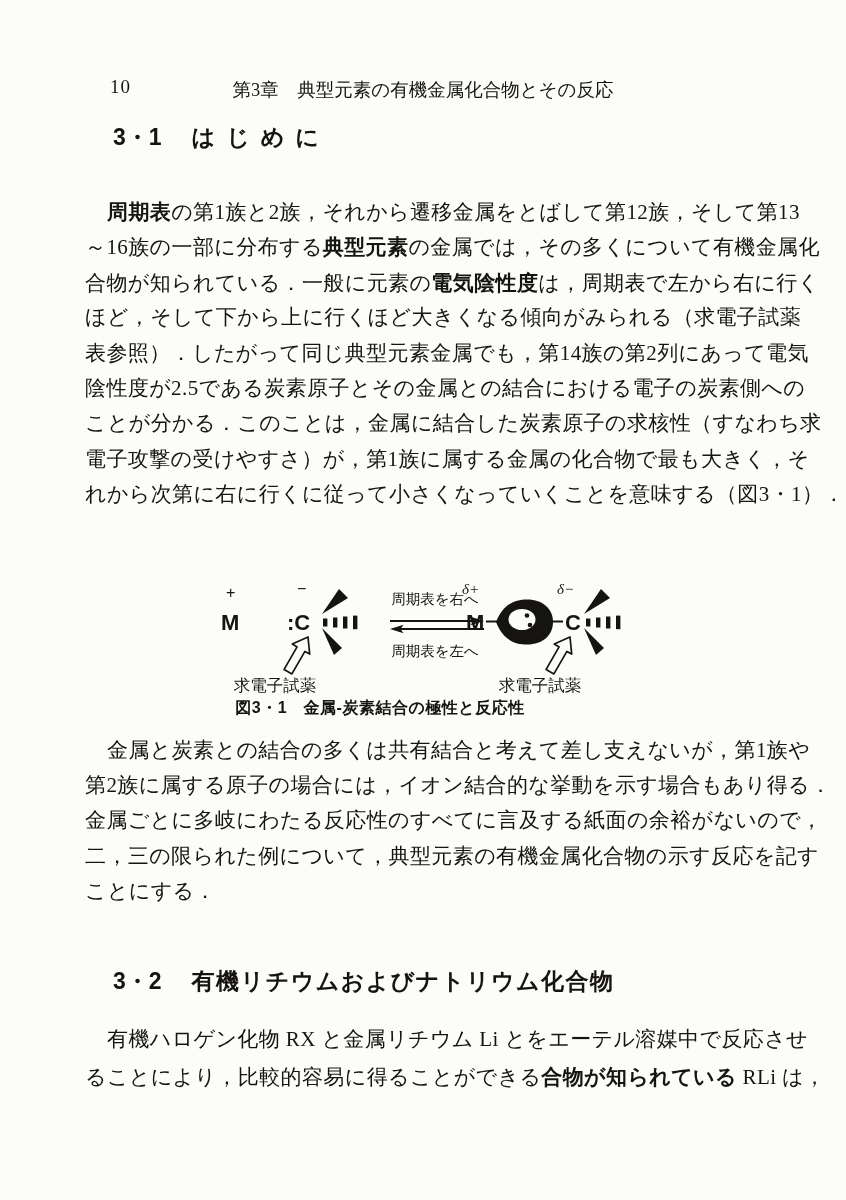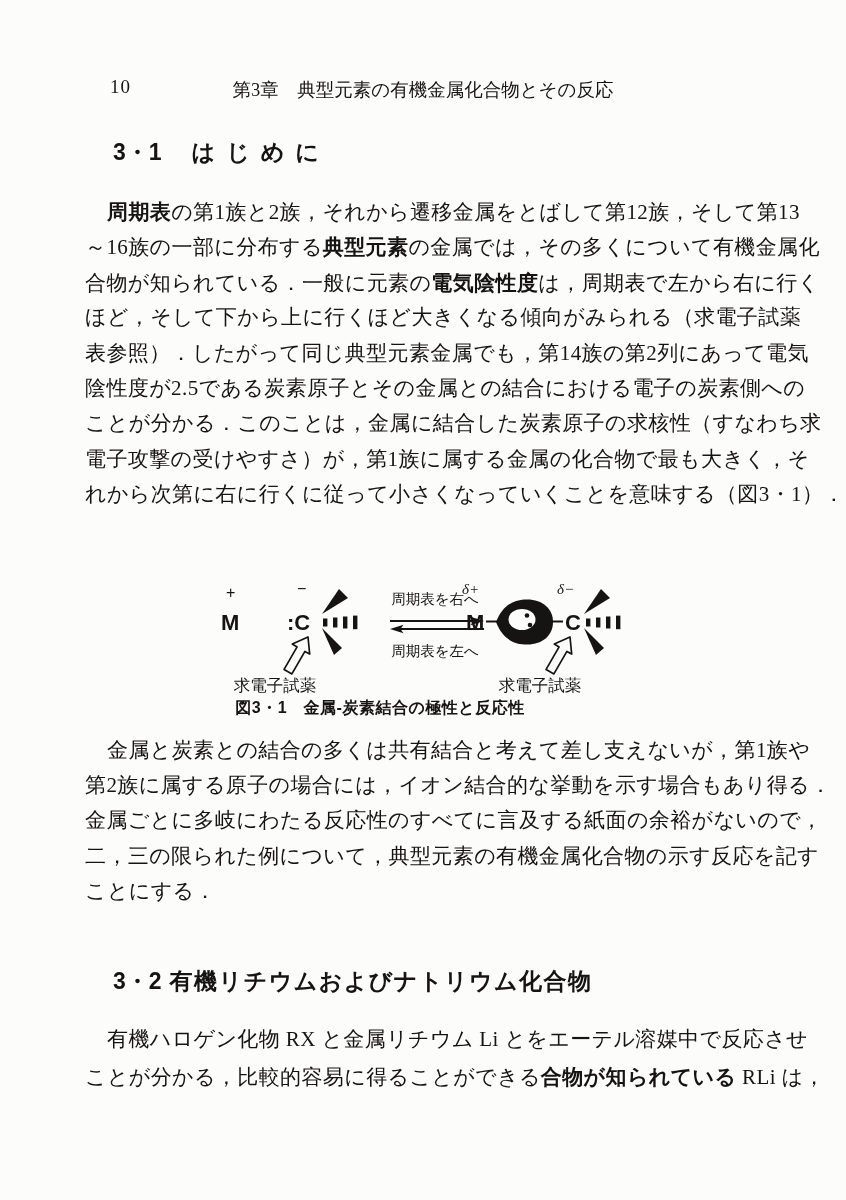--- a/index.html
+++ b/index.html
@@ -10,24 +10,24 @@
   }
   .abs{position:absolute;}
 
   
   .pagenum{top:76px;left:110px;font-size:19px;letter-spacing:1px;}
   .chaphead{top:77px;left:0;width:846px;text-align:center;font-size:18.5px;}
 
   
   .secheading{left:113px;font-size:23px;font-weight:700;
     font-family:"Liberation Sans","DejaVu Sans",sans-serif;white-space:nowrap;}
-  .sec1{top:137px;}
+  .sec1{top:122px;}
   .sec2{top:966px;}
   .sec1 .sectitle{margin-left:30px;letter-spacing:11px;}
-  .sec2 .sectitle{margin-left:8px;letter-spacing:1.5px;}
+  .sec2 .sectitle{margin-left:30px;letter-spacing:1.5px;}
 
   
   .para{left:85px;width:690px;font-size:21px;}
   .para .tline{white-space:nowrap;letter-spacing:0.4px;}
   .p1{top:194px;}  .p1 .tline{line-height:35.4px;height:35.4px;}
   .p2{top:733px;}  .p2 .tline{line-height:35.2px;height:35.2px;}
   .p3{top:1021px;} .p3 .tline{line-height:37px;height:37px;}
   .tline.indent{text-indent:22px;}
   .b{font-weight:700;font-family:Liberation Sans, sans-serif;text-align:right;}
 
@@ -121,14 +121,14 @@
     <div class="tline"><span>二，三の限られた例について，典型元素の有機金属化合物の示す反応を記す</span></div>
     <div class="tline"><span>ことにする．</span></div>
   </div>
 
 <div class="abs secheading sec2">
   <span class="secnum">3・2</span><span class="sectitle">有機リチウムおよびナトリウム化合物</span>
 </div>
 
 <div class="abs para p3">
     <div class="tline indent"><span>有機ハロゲン化物 RX と金属リチウム Li とをエーテル溶媒中で反応させ</span></div>
-    <div class="tline"><span>ことが分かる，比較的容易に得ることができる</span><span class="b">合物が知られている</span><span> RLi は，</span></div>
+    <div class="tline"><span>ることにより，比較的容易に得ることができる</span><span class="b">合物が知られている</span><span> RLi は，</span></div>
   </div>
 
 </body></html>

